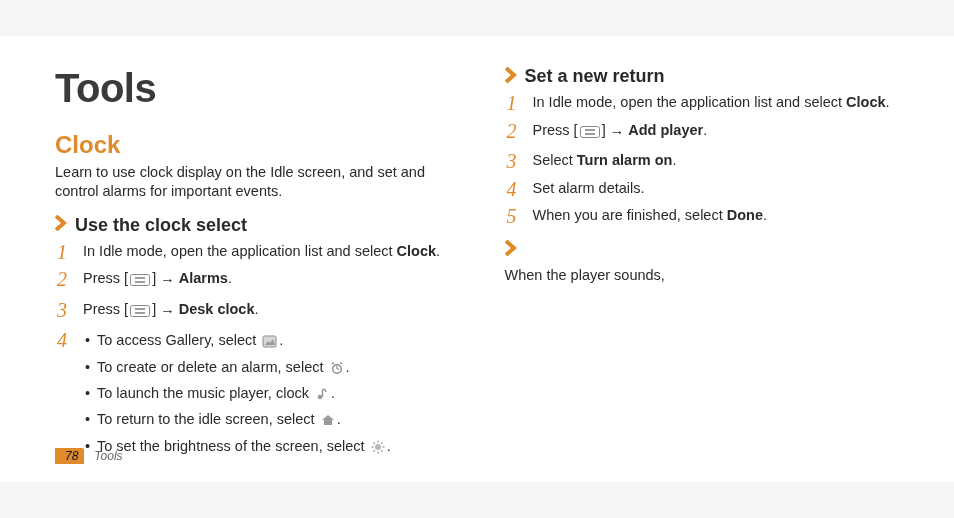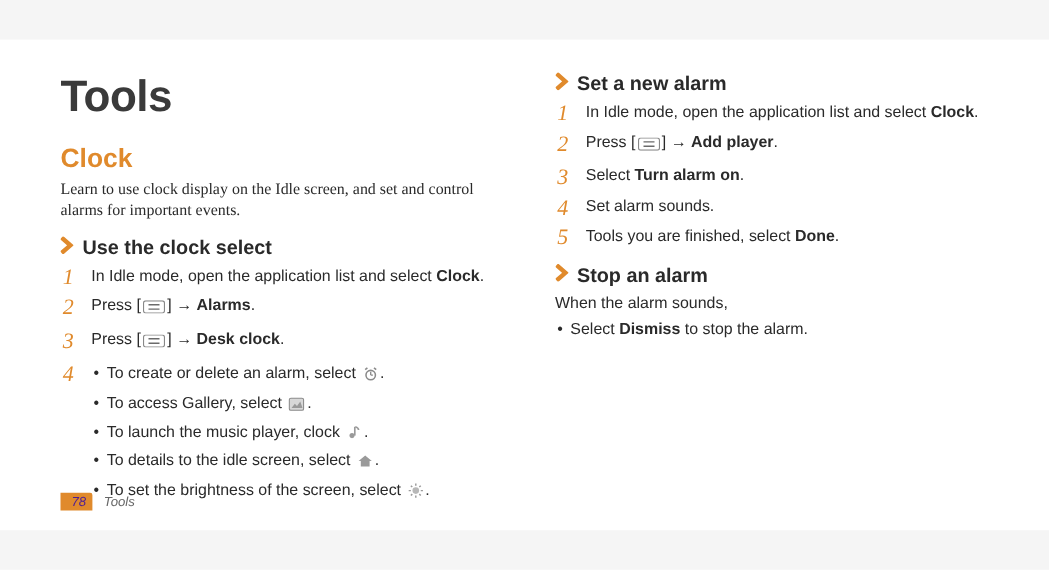--- a/index.html
+++ b/index.html
@@ -41,21 +41,20 @@
     font-size: 24px;
     font-weight: 600;
     margin-top: 4px;
     margin-bottom: 4px;
     break-after: avoid;
   }
   p.intro {
     font-size: 14.5px;
     line-height: 1.3;
     margin-bottom: 12px;
-    font-family: Liberation Serif, serif;
   }
   .sub {
     display: flex;
     align-items: center;
     gap: 8px;
     margin-top: 14px;
     margin-bottom: 6px;
     break-after: avoid;
   }
   .chev {
@@ -128,21 +127,21 @@
     bottom: 18px;
     display: flex;
     align-items: center;
     gap: 10px;
     font-size: 12px;
     color: #666;
     font-style: italic;
   }
   .pgnum {
     background: #e08a2c;
-    color: #4c1d95;
+    color: #0f172a;
     font-style: italic;
     font-size: 12px;
     padding: 1px 6px 1px 10px;
     border-top-right-radius: 2px;
   }
 </style>
 </head>
 <body>
 
 <div class="page">
@@ -175,37 +174,37 @@
       </li>
       <li>
         <span>Press [</span><span class="inline-icon"><svg width="20" height="12" viewBox="0 0 20 12">
               <rect x="0.5" y="0.5" width="19" height="11" rx="2" fill="#fff" stroke="#888"></rect>
               <line x1="5" y1="4" x2="15" y2="4" stroke="#6a6a6a" stroke-width="1.3"></line>
               <line x1="5" y1="8" x2="15" y2="8" stroke="#6a6a6a" stroke-width="1.3"></line>
             </svg></span><span>] → </span><b>Desk clock</b><span>.</span>
       </li>
       <li>
         <ul class="bullets">
+          <li><span>To access Gallery, select </span><span class="inline-icon"><svg width="15" height="13" viewBox="0 0 15 13">
+                  <rect x="1" y="1" width="13" height="11" rx="1.5" fill="#d8d8d8" stroke="#8a8a8a"></rect>
+                  <polygon points="3,10 6,6 8,8 11,4 13,10" fill="#9a9a9a"></polygon>
+                </svg></span>.</li>
           <li><span>To create or delete an alarm, select </span><span class="inline-icon"><svg width="14" height="14" viewBox="0 0 14 14">
                   <circle cx="7" cy="8" r="4.3" fill="none" stroke="#8a8a8a" stroke-width="1.4"></circle>
                   <line x1="7" y1="8" x2="7" y2="5" stroke="#8a8a8a" stroke-width="1.2"></line>
                   <line x1="7" y1="8" x2="9" y2="8" stroke="#8a8a8a" stroke-width="1.2"></line>
                   <line x1="2" y1="3" x2="4" y2="1.5" stroke="#8a8a8a" stroke-width="1.5"></line>
                   <line x1="12" y1="3" x2="10" y2="1.5" stroke="#8a8a8a" stroke-width="1.5"></line>
                 </svg></span>.</li>
-          <li><span>To access Gallery, select </span><span class="inline-icon"><svg width="15" height="13" viewBox="0 0 15 13">
-                  <rect x="1" y="1" width="13" height="11" rx="1.5" fill="#d8d8d8" stroke="#8a8a8a"></rect>
-                  <polygon points="3,10 6,6 8,8 11,4 13,10" fill="#9a9a9a"></polygon>
-                </svg></span>.</li>
           <li><span>To launch the music player, clock </span><span class="inline-icon"><svg width="14" height="14" viewBox="0 0 14 14">
                   <circle cx="5" cy="10" r="2.3" fill="#9a9a9a"></circle>
                   <rect x="6.8" y="2" width="1.5" height="8" fill="#9a9a9a"></rect>
                   <path d="M8 2 Q11 3 11 5" fill="none" stroke="#9a9a9a" stroke-width="1.5"></path>
                 </svg></span>.</li>
-          <li><span>To details to the idle screen, select </span><span class="inline-icon"><svg width="14" height="14" viewBox="0 0 14 14">
+          <li><span>To return to the idle screen, select </span><span class="inline-icon"><svg width="14" height="14" viewBox="0 0 14 14">
                   <polygon points="7,2 13,7 11,7 11,12 3,12 3,7 1,7" fill="#9a9a9a"></polygon>
                 </svg></span>.</li>
           <li><span>To set the brightness of the screen, select </span><span class="inline-icon"><svg width="14" height="14" viewBox="0 0 14 14">
                   <circle cx="7" cy="7" r="3" fill="#b8b8b8"></circle>
                   <g stroke="#9a9a9a" stroke-width="1.3">
                     <line x1="7" y1="0.5" x2="7" y2="2.5"></line>
                     <line x1="7" y1="11.5" x2="7" y2="13.5"></line>
                     <line x1="0.5" y1="7" x2="2.5" y2="7"></line>
                     <line x1="11.5" y1="7" x2="13.5" y2="7"></line>
                     <line x1="2.5" y1="2.5" x2="3.8" y2="3.8"></line>
@@ -217,45 +216,43 @@
         </ul>
       </li>
     </ol>
 
     <div class="sub">
       <span class="chev">
         <svg width="12" height="16" viewBox="0 0 12 16">
             <path d="M1 1 L9 8 L1 15" fill="none" stroke="#e08a2c" stroke-width="4"></path>
           </svg>
       </span>
-      <h3>Set a new alarm</h3>
+      <h3>Set a new return</h3>
     </div>
     <ol class="steps">
       <li><span>In Idle mode, open the application list and select </span><b>Clock</b><span>.</span></li>
       <li><span>Press [</span><span class="inline-icon"><svg width="20" height="12" viewBox="0 0 20 12">
               <rect x="0.5" y="0.5" width="19" height="11" rx="2" fill="#fff" stroke="#888"></rect>
               <line x1="5" y1="4" x2="15" y2="4" stroke="#6a6a6a" stroke-width="1.3"></line>
               <line x1="5" y1="8" x2="15" y2="8" stroke="#6a6a6a" stroke-width="1.3"></line>
             </svg></span><span>] → </span><b>Add player</b><span>.</span></li>
       <li><span>Select </span><b>Turn alarm on</b><span>.</span></li>
-      <li><span>Set alarm sounds.</span></li>
-      <li><span>Tools you are finished, select </span><b>Done</b><span>.</span></li>
+      <li><span>Set alarm details.</span></li>
+      <li><span>When you are finished, select </span><b>Done</b><span>.</span></li>
     </ol>
 
     <div class="sub">
       <span class="chev">
         <svg width="12" height="16" viewBox="0 0 12 16">
             <path d="M1 1 L9 8 L1 15" fill="none" stroke="#e08a2c" stroke-width="4"></path>
           </svg>
       </span>
-      <h3>Stop an alarm</h3>
     </div>
-    <p class="sub-intro">When the alarm sounds,</p>
+    <p class="sub-intro">When the player sounds,</p>
     <ul class="bullets">
-      <li><span>Select </span><b>Dismiss</b><span> to stop the alarm.</span></li>
     </ul>
 
   </div>
 
   <div class="footer">
     <span class="pgnum">78</span>
     <span>Tools</span>
   </div>
 </div>
 

